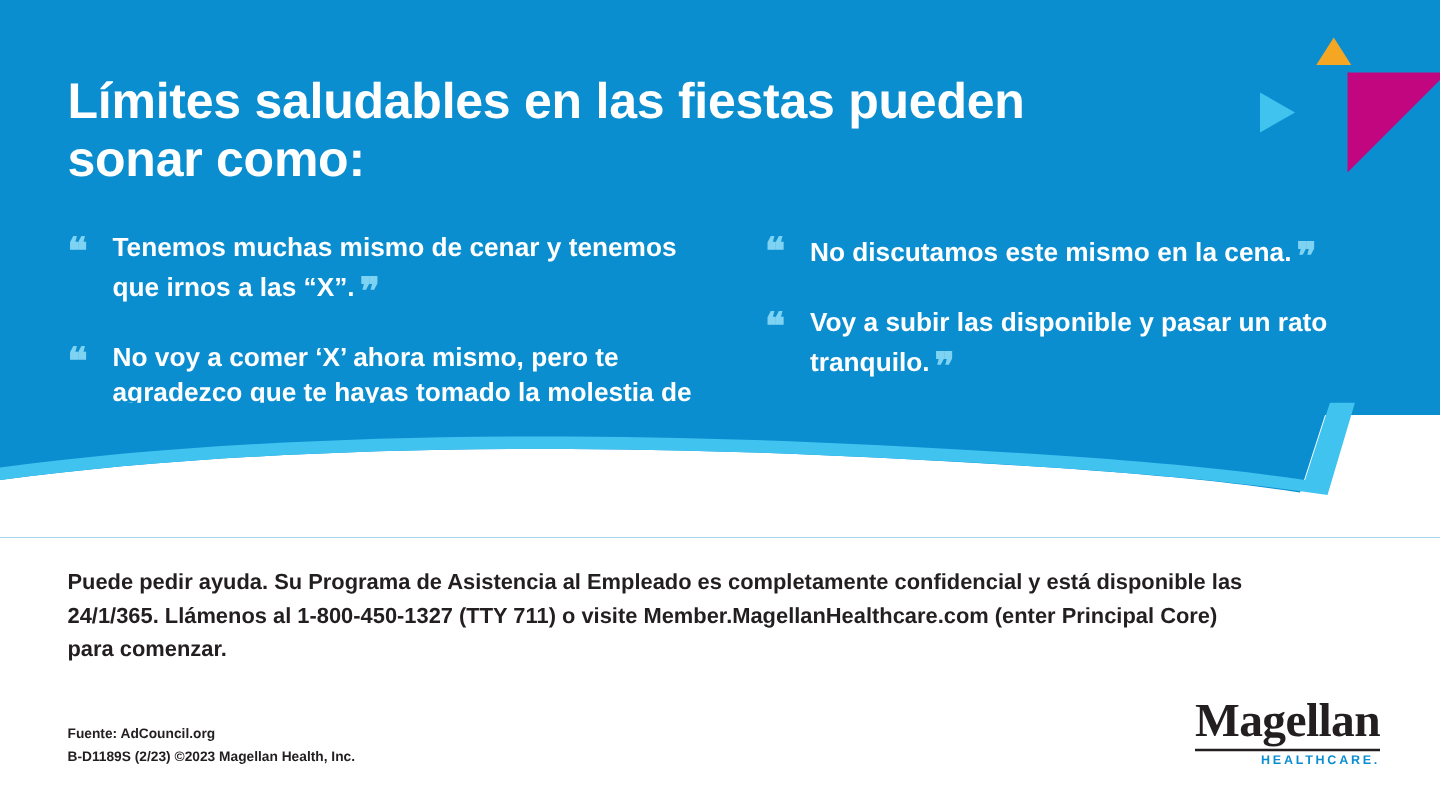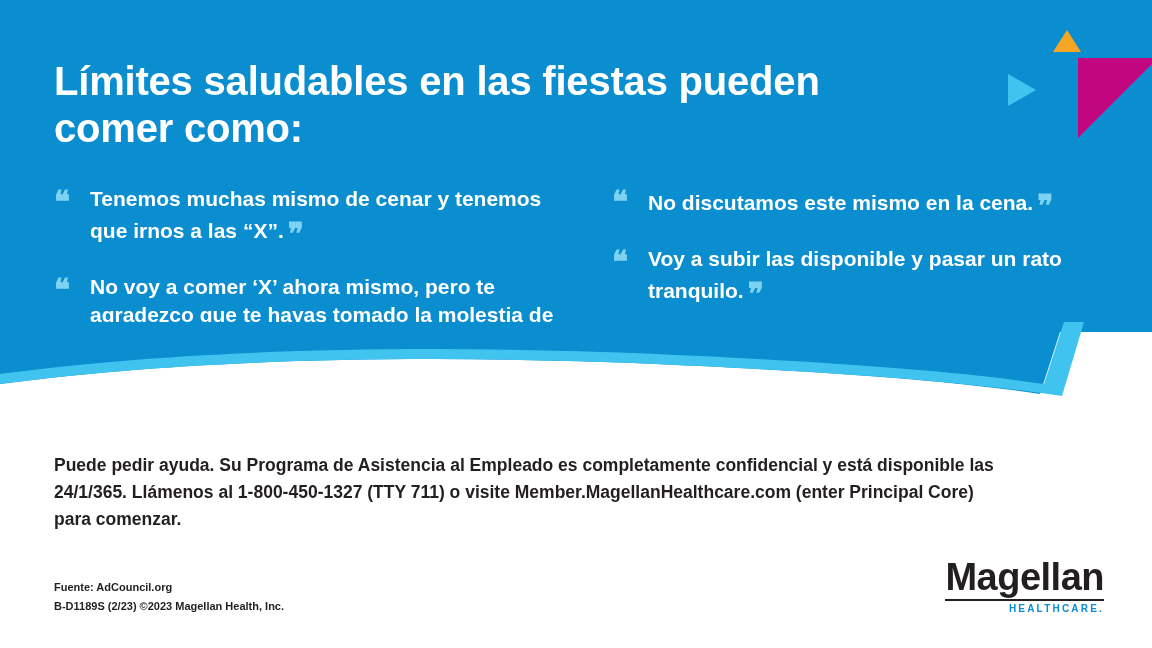--- a/index.html
+++ b/index.html
@@ -129,21 +129,21 @@
     line-height: 1.75;
   }
 
   
   .logo {
     position: absolute;
     right: 48px; bottom: 34px;
     text-align: right;
   }
   .logo-main {
-    font-family: Liberation Sans, sans-serif;
+    font-family: Liberation Serif, serif;
     font-size: 38px;
     font-weight: bold;
     color: #231f20;
     letter-spacing: -0.5px;
     line-height: 1;
   }
   .logo-rule {
     height: 2px;
     background: #231f20;
     margin: 3px 0 3px 0;
@@ -160,21 +160,21 @@
 <body>
 
 <div id="page">
 
   <div class="banner">
 
     <div class="deco-triangle-orange"></div>
     <div class="deco-triangle-cyan"></div>
     <div class="deco-triangle-magenta"></div>
 
-    <h1 class="headline">Límites saludables en las fiestas pueden comer como:</h1>
+    <h1 class="headline">Límites saludables en las fiestas pueden sonar como:</h1>
 
     <div class="cols">
 
       <div class="col left">
         <div class="quote-item">
           <span class="qmark open">❝</span><span>Tenemos muchas mismo de cenar y tenemos que irnos a las “X”.</span><span class="qmark close">❞</span>
         </div>
         <div class="quote-item">
           <span class="qmark open">❝</span><span>No voy a comer ‘X’ ahora mismo, pero te agradezco que te hayas tomado la molestia de prepararlo.</span><span class="qmark close">❞</span>
         </div>

